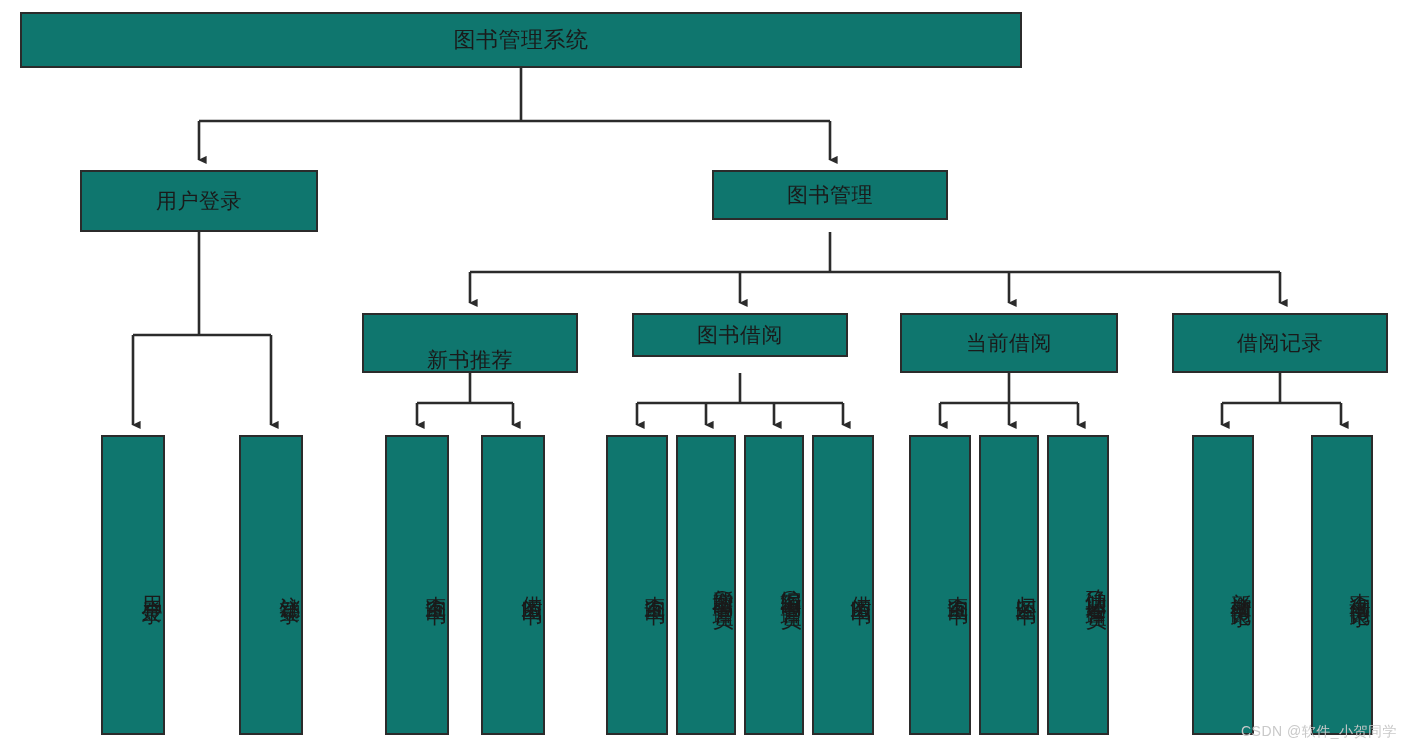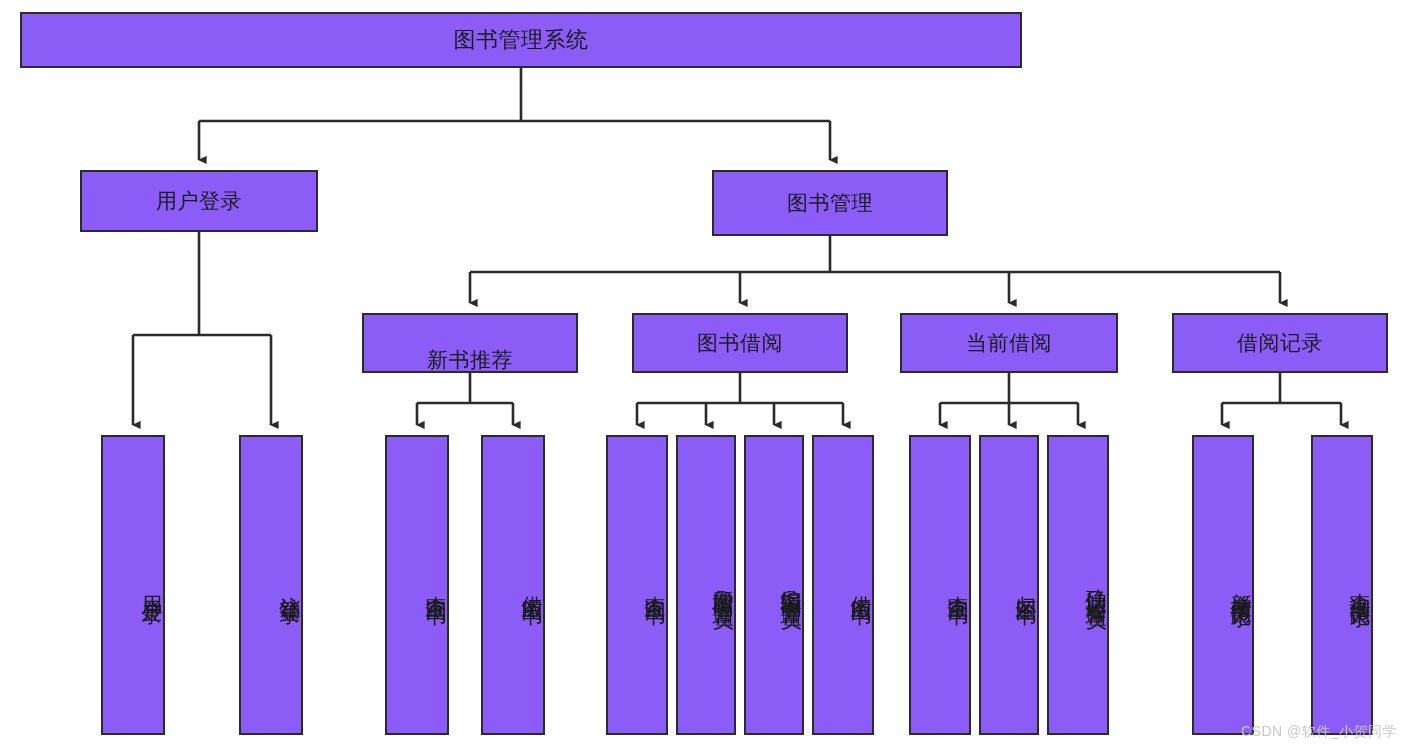--- a/index.html
+++ b/index.html
@@ -22,21 +22,21 @@
     position: absolute;
     left: 0;
     top: 0;
     width: 1405px;
     height: 747px;
     display: block;
   }
   .node {
     position: absolute;
     box-sizing: border-box;
-    background: #8b5cf6;
+    background: #0f766e;
     border: 2px solid #2b2b2b;
     display: flex;
     align-items: center;
     justify-content: center;
     color: #1a1a1a;
     line-height: 1.05;
     z-index: 3;
   }
   .node-h {
     font-size: 21px;
@@ -129,29 +129,29 @@
   </svg>
 
   <div class="node node-h node-root" style="left:20px; top:12px; width:1002px; height:56px;">
     <span>图书管理系统</span>
   </div>
 
   <div class="node node-h" style="left:80px; top:170px; width:238px; height:62px;">
     <span>用户登录</span>
   </div>
 
-  <div class="node node-h" style="left:712px; top:170px; width:236px; height:66px;">
+  <div class="node node-h" style="left:712px; top:170px; width:236px; height:50px;">
     <span>图书管理</span>
   </div>
 
   <div class="node node-h" style="left:362px; top:313px; width:216px; height:60px;align-items:flex-end;">
     <span>新书推荐</span>
   </div>
 
-  <div class="node node-h" style="left:632px; top:313px; width:216px; height:60px;">
+  <div class="node node-h" style="left:632px; top:313px; width:216px; height:44px;">
     <span>图书借阅</span>
   </div>
 
   <div class="node node-h" style="left:1172px; top:313px; width:216px; height:60px;">
     <span>借阅记录</span>
   </div>
 
   <div class="node node-h" style="left:900px; top:313px; width:218px; height:60px;">
     <span>当前借阅</span>
   </div>

